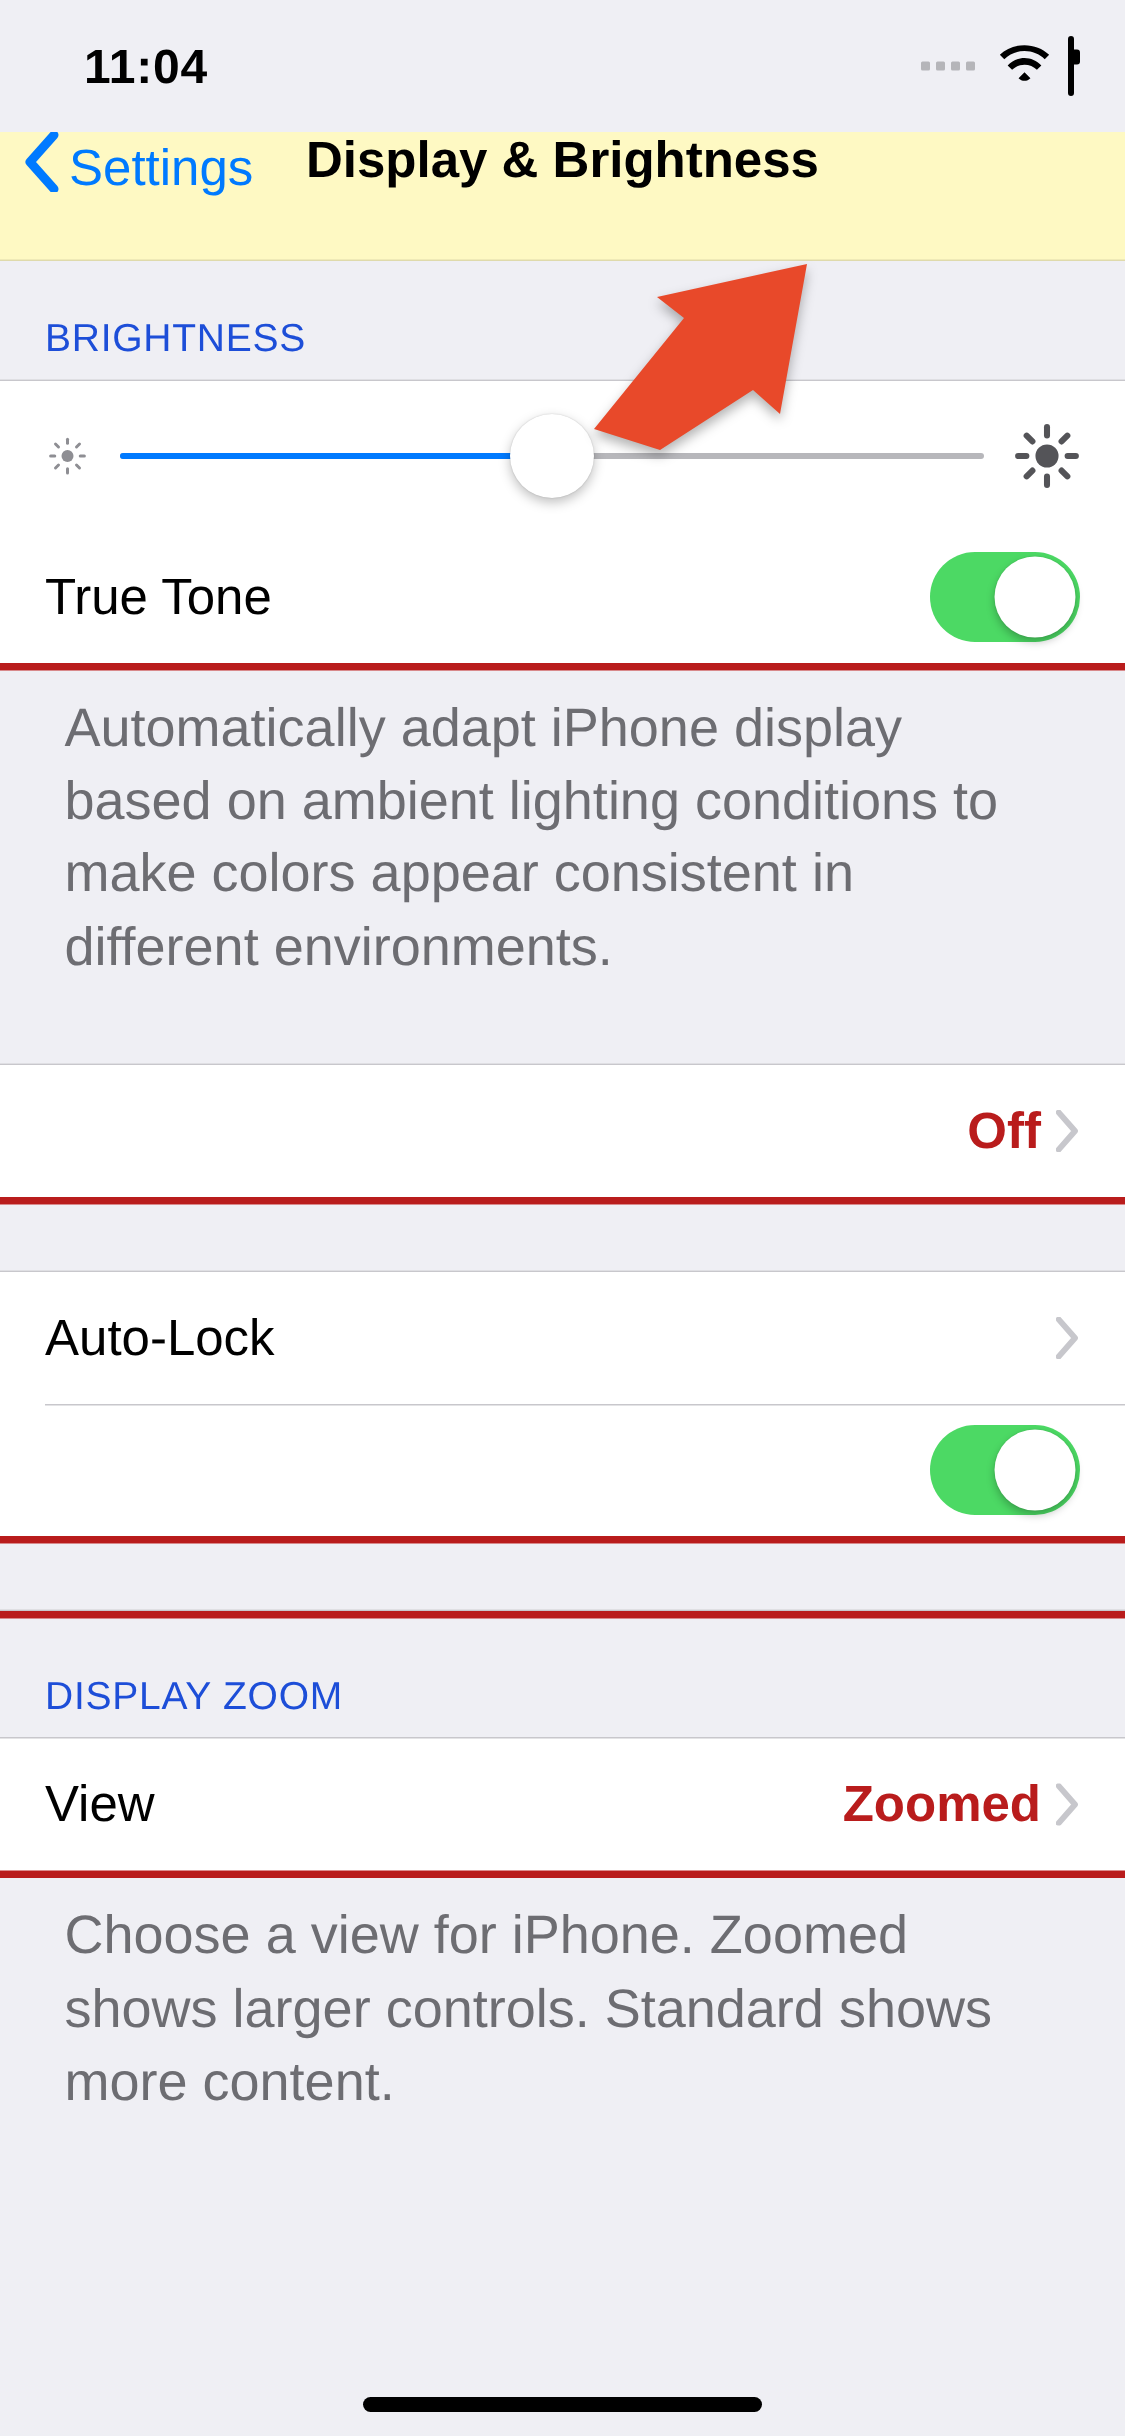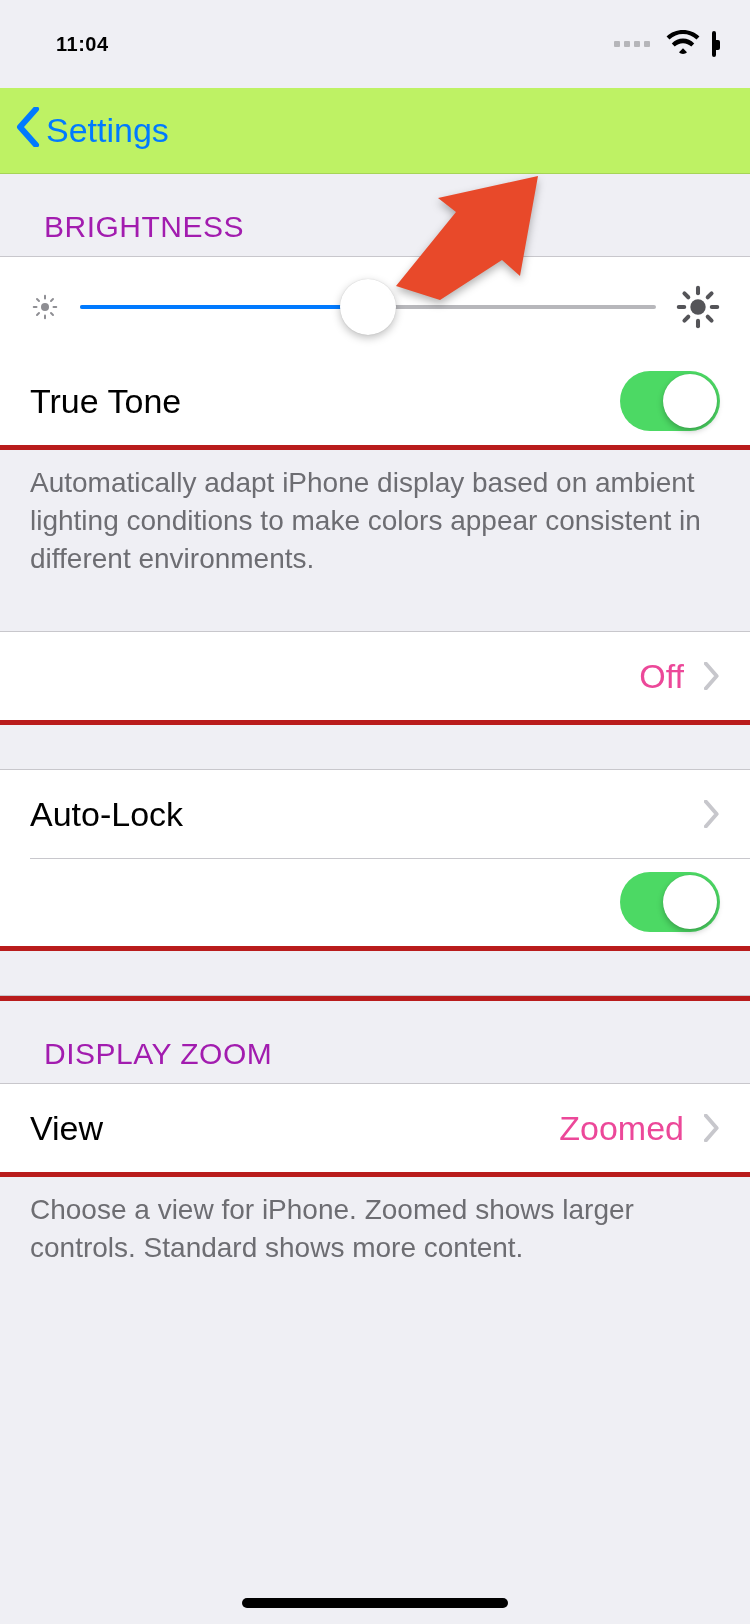--- a/index.html
+++ b/index.html
@@ -11,40 +11,40 @@
       position: relative;
     }
 
     
     .status-bar {
       height: 88px;
       display: flex;
       align-items: center;
       justify-content: space-between;
       padding: 0 34px 0 56px;
-      font-size: 20px;
+      font-size: 32px;
       font-weight: 600;
     }
     .status-left { letter-spacing: 0.5px; }
     .status-right { display: flex; align-items: center; gap: 12px; }
     .dots { display: flex; gap: 4px; margin-right: 4px; }
     .dots span { width: 6px; height: 6px; background: #b5b5b9; border-radius: 1px; }
     .wifi-svg { width: 34px; height: 26px; }
     .batt { width: 54px; height: 26px; border: 2.5px solid #000; border-radius: 6px; position: relative; }
     .batt::after { content: ""; position: absolute; right: -6px; top: 7px; width: 4px; height: 10px; background: #000; border-radius: 0 2px 2px 0; }
     .batt-fill { position: absolute; inset: 2px; background: #000; border-radius: 3px; }
 
     
     .nav-bar {
       height: 86px;
       display: flex;
-      align-items: center;
+      align-items: flex-start;
       position: relative;
       border-bottom: 1px solid rgba(0,0,0,0.12);
-      background: #bef264;
+      background: #fef9c3;
     }
     .back {
       display: flex;
       align-items: center;
       color: #007aff;
       font-size: 34px;
       padding-left: 16px;
       gap: 6px;
       z-index: 2;
     }
@@ -53,30 +53,30 @@
       position: absolute;
       left: 0; right: 0;
       text-align: center;
       font-size: 34px;
       font-weight: 600;
       pointer-events: none;
     }
 
     
     .section-header {
-      font-size: 30px;
-      color: #a21caf;
+      font-size: 26px;
+      color: #1d4ed8;
       letter-spacing: 0.5px;
-      padding: 36px 44px 12px;
+      padding: 36px 30px 12px;
       text-transform: uppercase;
     }
     .section-footer {
-      font-size: 28px;
+      font-size: 36px;
       color: #6d6d72;
-      padding: 14px 30px 10px;
+      padding: 14px 43px 10px;
       line-height: 1.35;
     }
 
     .group { background: #fff; border-top: 1px solid #c8c7cc; border-bottom: 5px solid #b91c1c; }
 
     .cell {
       min-height: 88px;
       padding: 0 30px;
       display: flex;
       align-items: center;
@@ -86,21 +86,21 @@
     }
     .cell + .cell::before {
       content: "";
       position: absolute;
       top: 0; left: 30px; right: 0;
       height: 1px;
       background: #c8c7cc;
     }
     .cell-title { flex: 0 0 auto; }
     .cell-spacer { flex: 1 1 auto; }
-    .cell-value { color: #ec4899; font-size: 34px; margin-right: 20px; }
+    .cell-value { color: #b91c1c; font-size: 34px; margin-right: 10px; font-weight: bold; }
     .chevron { color: #c7c7cc; }
     .chevron svg { width: 16px; height: 28px; display: block; }
 
     
     .slider-cell {
       background: #fff;
       height: 100px;
       display: flex;
       align-items: center;
       padding: 0 30px;
@@ -198,20 +198,21 @@
 
 <div class="nav-bar">
   <div class="back">
     <span>
       <svg viewBox="0 0 12 20">
           <polyline points="10,1 2,10 10,19" fill="none" stroke="#007aff" stroke-width="3" stroke-linecap="round" stroke-linejoin="round"></polyline>
         </svg>
     </span>
     <span>Settings</span>
   </div>
+  <div class="nav-title">Display &amp; Brightness</div>
 </div>
 
 <div class="section-header">Brightness</div>
 
 <div class="group">
   <div class="slider-cell">
     <span class="sun">
       <svg width="30" height="30" viewBox="0 0 24 24">
         <circle cx="12" cy="12" r="3.2" fill="#8e8e93"></circle>
         <g stroke="#8e8e93" stroke-width="1.6" stroke-linecap="round">

